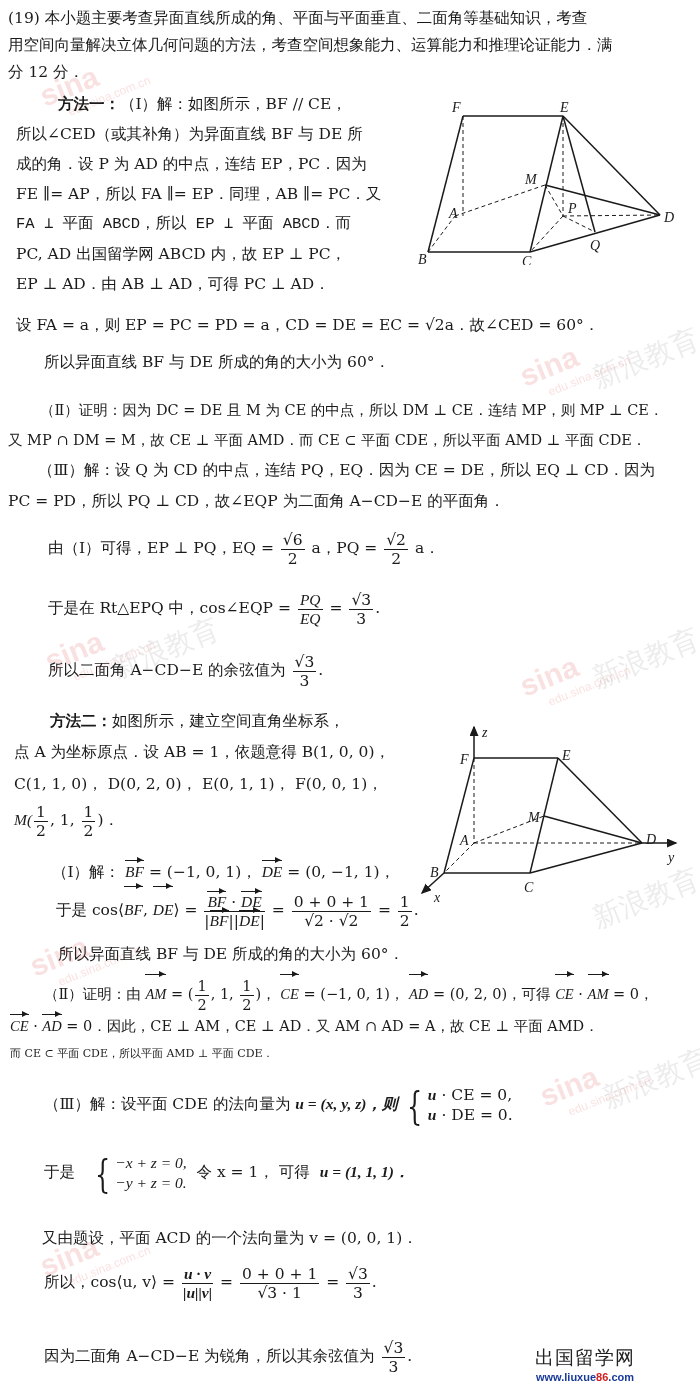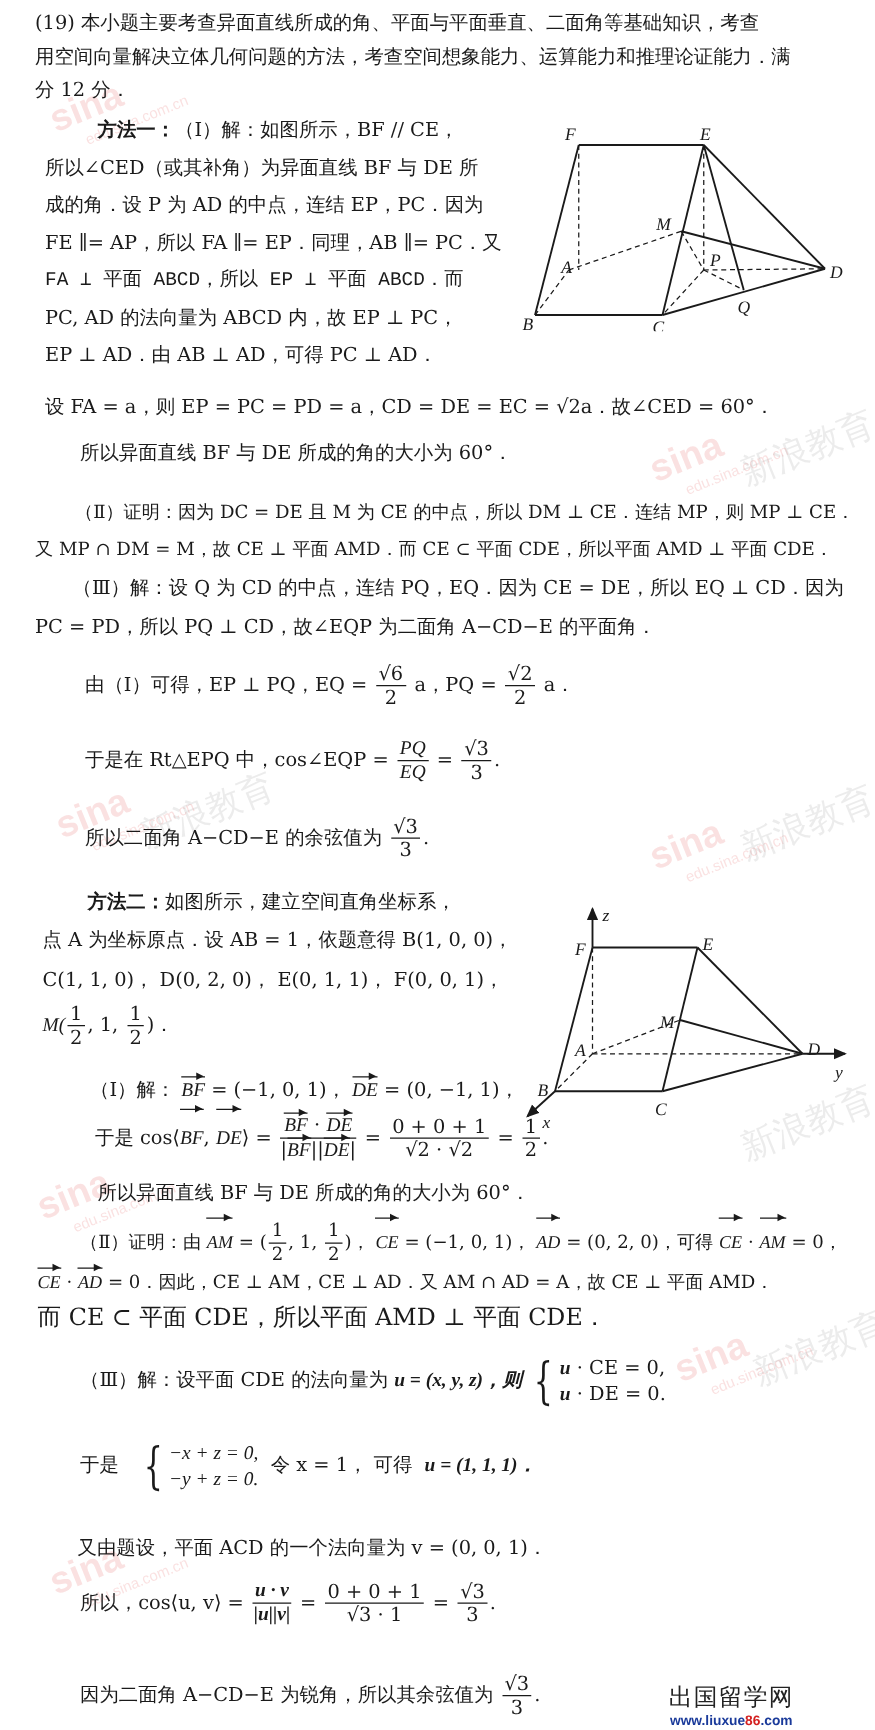--- a/index.html
+++ b/index.html
@@ -2,21 +2,21 @@
 <html><head>
 <meta charset="utf-8">
 <style>
   html, body { margin:0; padding:0; }
   body {
     width:700px; height:1384px; position:relative; overflow:hidden;
     background:#ffffff; color:#1a1a1a;
     font-family:"DejaVu Serif", "Liberation Serif", serif;
     font-size:15.5px;
   }
-  .line { position:absolute; white-space:nowrap; line-height:20px;margin-left:20px; }
+  .line { position:absolute; white-space:nowrap; line-height:20px; }
   .line i, .mi { font-style:italic; font-family:"Liberation Serif", serif; }
   .wm {
     position:absolute; color:rgba(230,120,120,0.22); font-family:"Liberation Sans", sans-serif;
     font-weight:bold; transform:rotate(-22deg); white-space:nowrap; pointer-events:none;
   }
   .wm .big { font-size:30px; }
   .wm .small { font-size:12px; display:block; margin-left:20px; font-weight:normal; }
   .wm-cn { position:absolute; color:rgba(150,150,150,0.18); font-size:28px; transform:rotate(-22deg); white-space:nowrap; pointer-events:none; font-family:"DejaVu Sans", sans-serif; }
   .frac { display:inline-block; vertical-align:middle; text-align:center; margin:0 2px; }
   .frac .num { display:block; border-bottom:1px solid #1a1a1a; padding:0 2px; line-height:18px; }
@@ -56,21 +56,21 @@
 <div class="line" style="left:8px;top:35px;">用空间向量解决立体几何问题的方法，考查空间想象能力、运算能力和推理论证能力．满</div>
 <div class="line" style="left:8px;top:62px;">分 12 分．</div>
 
 <div class="line" style="left:58px;top:94px;">
   <b>方法一：</b><span>（Ⅰ）解：如图所示，BF // CE，</span>
 </div>
 <div class="line" style="left:16px;top:124px;text-align:right;">所以∠CED（或其补角）为异面直线 BF 与 DE 所</div>
 <div class="line" style="left:16px;top:154px;">成的角．设 P 为 AD 的中点，连结 EP，PC．因为</div>
 <div class="line" style="left:16px;top:184px;">FE ∥= AP，所以 FA ∥= EP．同理，AB ∥= PC．又</div>
 <div class="line" style="left:16px;top:214px;font-family:Liberation Mono, monospace;">FA ⊥ 平面 ABCD，所以 EP ⊥ 平面 ABCD．而</div>
-<div class="line" style="left:16px;top:244px;">PC, AD 的法向量为 ABCD 内，故 EP ⊥ PC，</div>
+<div class="line" style="left:16px;top:244px;">PC, AD 出国留学网 ABCD 内，故 EP ⊥ PC，</div>
 <div class="line" style="left:16px;top:274px;">EP ⊥ AD．由 AB ⊥ AD，可得 PC ⊥ AD．</div>
 
 <svg style="position:absolute;left:410px;top:90px;" width="290" height="175" viewBox="410 90 290 175">
   <g stroke="#1a1a1a" stroke-width="1.5" fill="none">
     <line x1="463" y1="116" x2="563" y2="116"></line>
     <line x1="463" y1="116" x2="428" y2="252"></line>
     <line x1="428" y1="252" x2="530" y2="252"></line>
     <line x1="563" y1="116" x2="530" y2="252"></line>
     <line x1="563" y1="116" x2="595" y2="232"></line>
     <line x1="563" y1="116" x2="660" y2="215"></line>
@@ -187,21 +187,21 @@
 <div class="line" style="left:44px;top:976px;line-height:36px;font-size:14.5px;">
   <span>（Ⅱ）证明：由</span>
   <span class="vec">AM</span> = (<span class="frac"><span class="num">1</span><span class="den">2</span></span>, 1, <span class="frac"><span class="num">1</span><span class="den">2</span></span><span>)，</span>
   <span class="vec">CE</span> <span>= (−1, 0, 1)，</span>
   <span class="vec">AD</span> <span>= (0, 2, 0)，可得</span>
   <span class="vec">CE</span> · <span class="vec">AM</span> <span>= 0，</span>
 </div>
 <div class="line" style="left:10px;top:1016px;font-size:14.5px;">
   <span class="vec">CE</span> · <span class="vec">AD</span> <span>= 0．因此，CE ⊥ AM，CE ⊥ AD．又 AM ∩ AD = A，故 CE ⊥ 平面 AMD．</span>
 </div>
-<div class="line" style="left:10px;top:1044px;font-size:19px;">而 CE ⊂ 平面 CDE，所以平面 AMD ⊥ 平面 CDE．</div>
+<div class="line" style="left:10px;top:1044px;font-size:11px;">而 CE ⊂ 平面 CDE，所以平面 AMD ⊥ 平面 CDE．</div>
 
 <div class="line" style="left:44px;top:1082px;line-height:44px;">
   <span>（Ⅲ）解：设平面 CDE 的法向量为</span>
   <span class="bold-mi">u = (x, y, z)，则</span>
   <span class="brace">{</span><span class="sys"><span class="bold-mi">u</span> <span>· CE = 0,</span><br><span class="bold-mi">u</span> <span>· DE = 0.</span></span>
 </div>
 <div class="line" style="left:44px;top:1150px;line-height:44px;">
   <span>于是</span>&nbsp;&nbsp;
   <span class="brace">{</span><span class="sys"><span class="mi">−x + z = 0,</span><br><span class="mi">−y + z = 0.</span></span>
   &nbsp;<span>令 x = 1，  可得</span>&nbsp;

